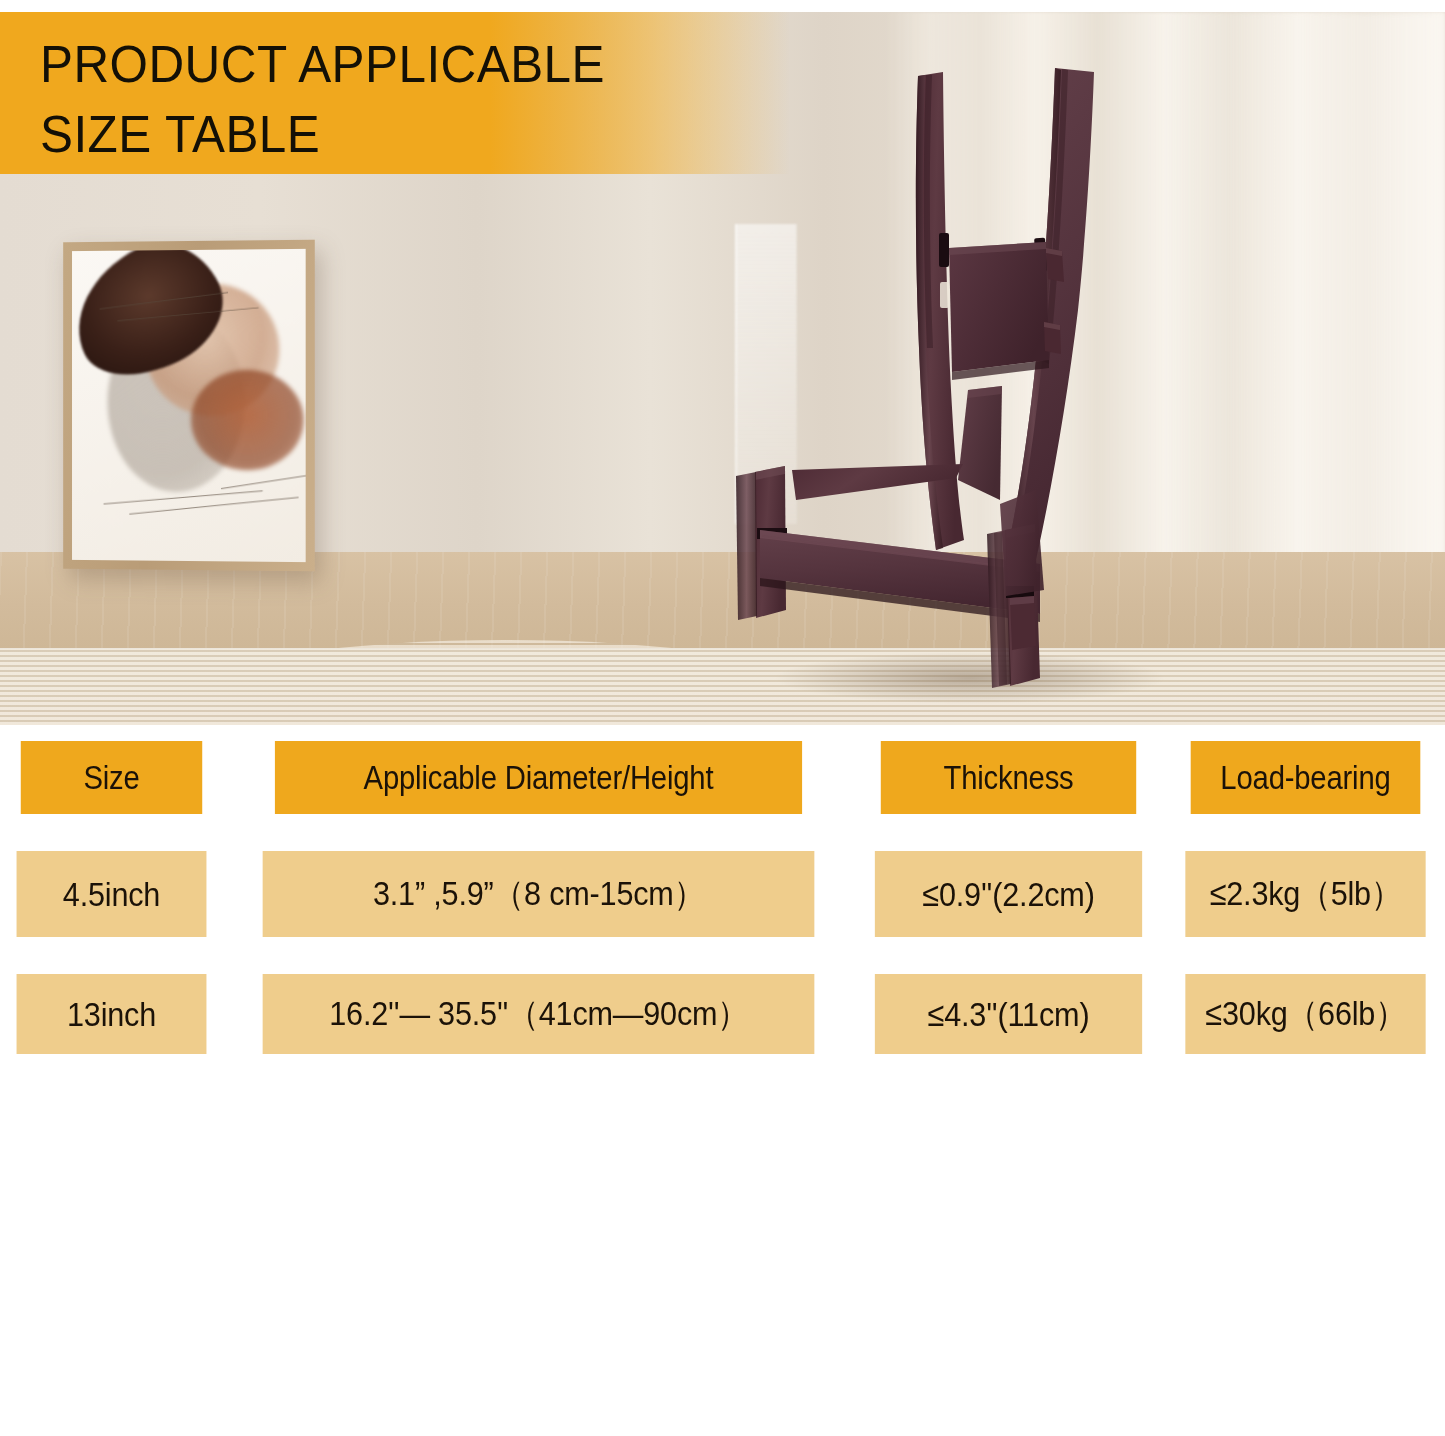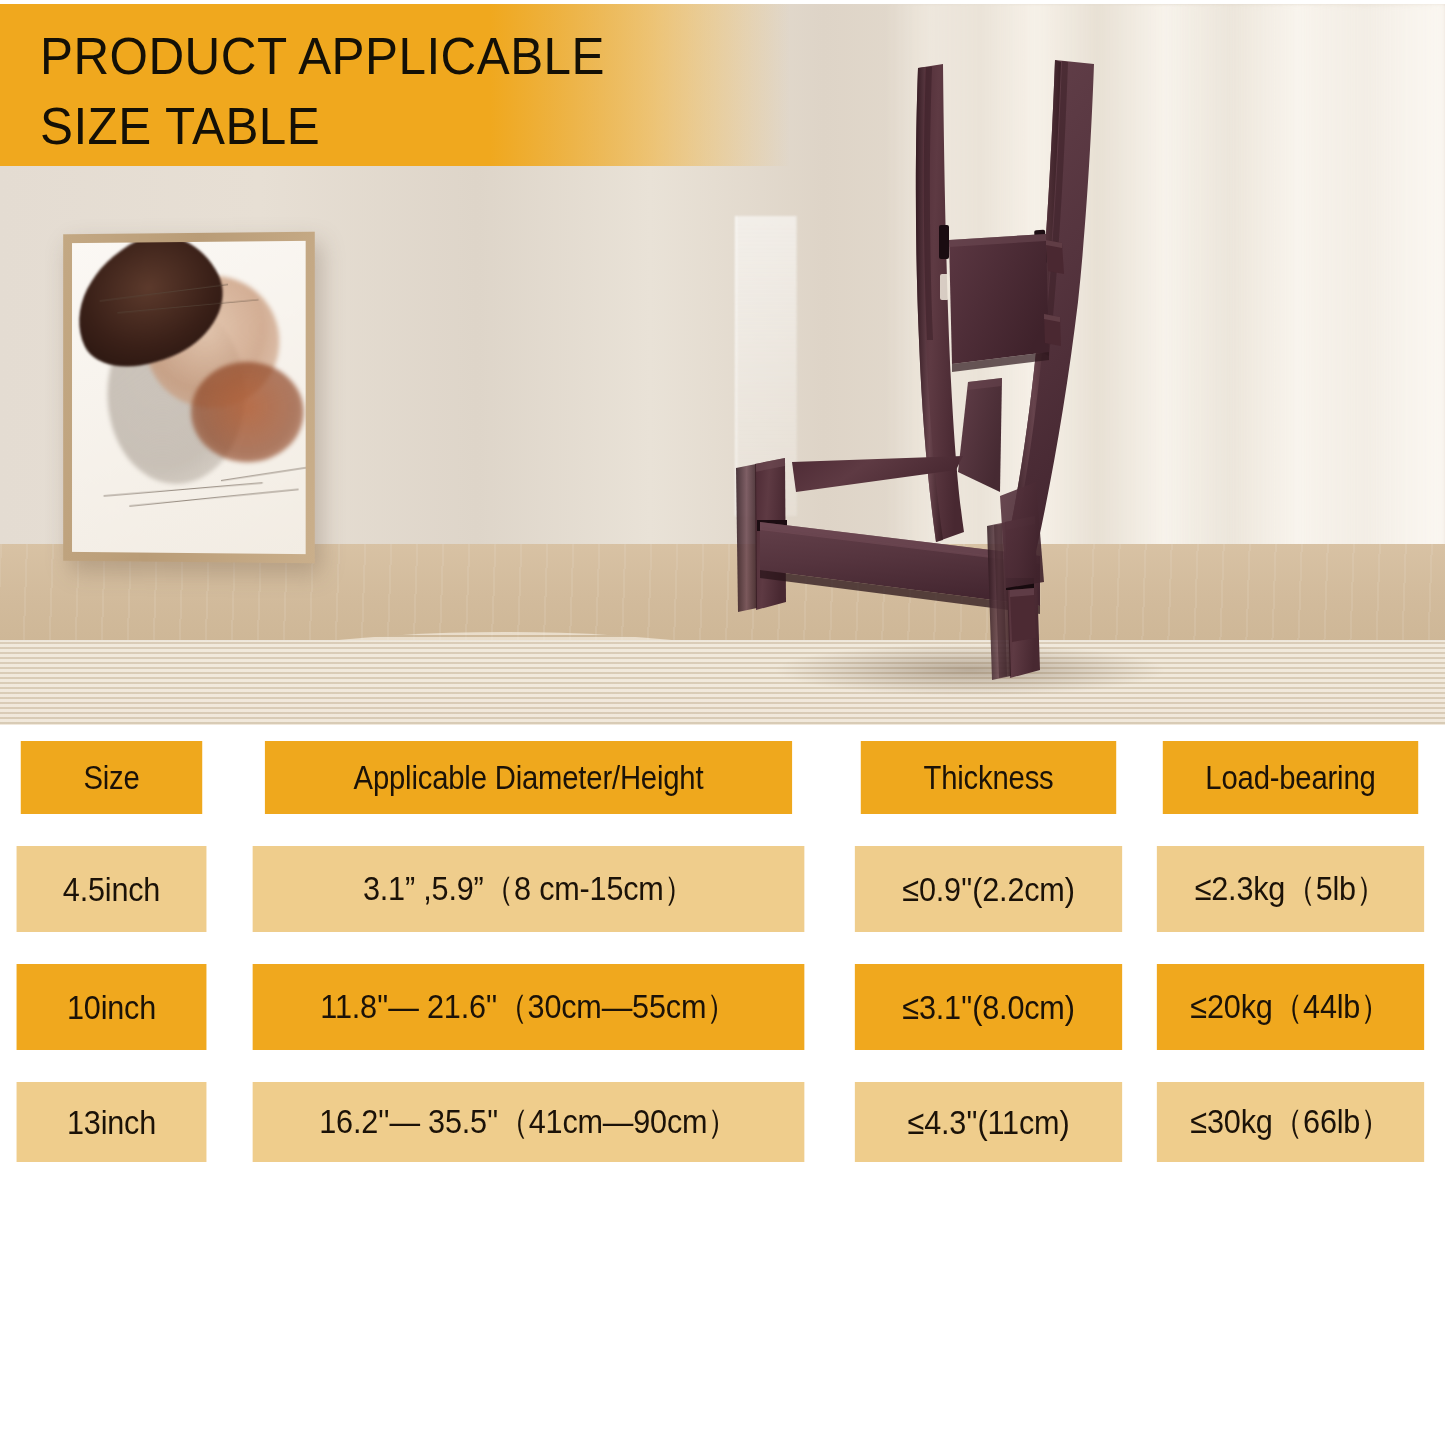--- a/index.html
+++ b/index.html
@@ -10,21 +10,21 @@
     overflow:hidden;
   }
   #page {
     position:relative;
     width:1445px; height:1436px;
     background:#ffffff;
   }
 
   
   #photo {
-    position:absolute; left:0; top:4px;
+    position:absolute; left:0; top:12px;
     width:1445px; height:725px;
     overflow:hidden;
     background:#0f172a;
   }
   
   .wall {
     position:absolute; left:0; top:0; width:1445px; height:600px;
     background:
       linear-gradient(90deg,
         #e4dcd2 0%, #e7dfd4 18%, #ded5c9 33%, #e9e2d7 45%,
@@ -151,21 +151,21 @@
     position:absolute; left:700px; top:18px;
     width:540px; height:700px;
   }
 
   
   #table-wrap {
     position:absolute; left:0; top:725px;
     width:1445px; height:711px;
     background:#ffffff;
   }
-  .t-row { display:flex; width:100%; gap:5px; padding:16px 6px; }
+  .t-row { display:flex; width:100%; gap:15px; padding:16px 6px; margin-bottom:5px; }
   .t-cell {
     display:flex; align-items:center; justify-content:center;
     color:#1b1208; text-align:center;
     font-family:"Liberation Sans", sans-serif;
     letter-spacing:-0.2px;
   }
   .c1 { width:211px; flex:0 0 211px; }
   .c2 { width:613px; flex:0 0 613px; }
   .c3 { width:297px; flex:0 0 297px; }
   .c4 { flex:1 1 auto; }
@@ -338,26 +338,20 @@
 
     <div class="t-row row-data shade-light">
       <div class="t-cell c1">4.5inch</div>
       <div class="t-cell c2">3.1” ,5.9”（8 cm-15cm）</div>
       <div class="t-cell c3">≤0.9''(2.2cm)</div>
       <div class="t-cell c4">≤2.3kg（5lb）</div>
     </div>
 
 
 
-    <div class="t-row row-data shade-dark">
-      <div class="t-cell c1">10inch</div>
-      <div class="t-cell c2">11.8''— 21.6''（30cm—55cm）</div>
-      <div class="t-cell c3">≤3.1''(8.0cm)</div>
-      <div class="t-cell c4">≤20kg（44lb）</div>
-    </div>
 
     <div class="t-row row-data row-last shade-light">
       <div class="t-cell c1">13inch</div>
       <div class="t-cell c2">16.2''— 35.5''（41cm—90cm）</div>
       <div class="t-cell c3">≤4.3''(11cm)</div>
       <div class="t-cell c4">≤30kg（66lb）</div>
     </div>
 
   </div>
 </div>

